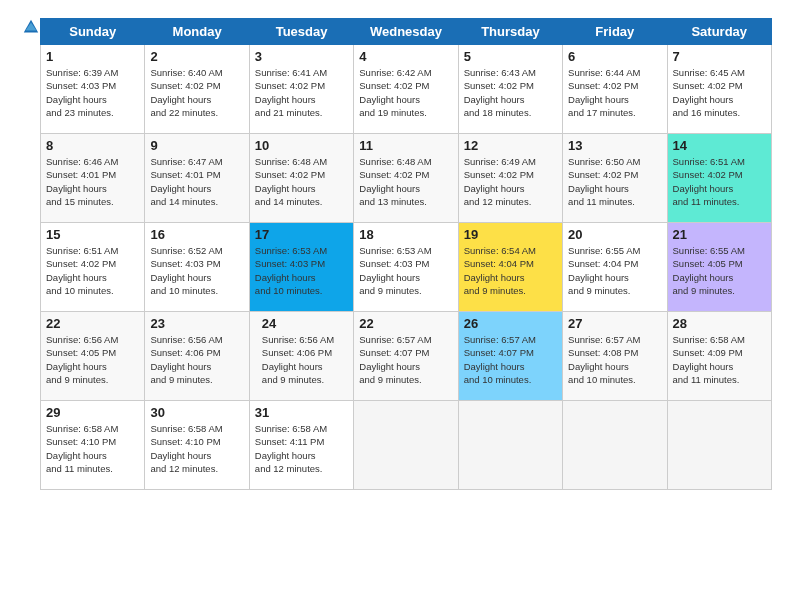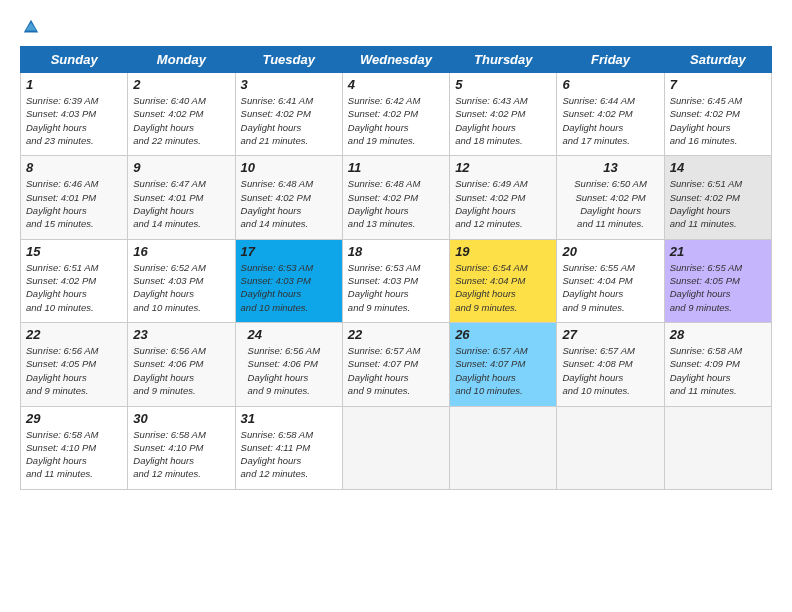--- a/index.html
+++ b/index.html
@@ -8,22 +8,20 @@
       height: 612px;
       font-family: Arial, sans-serif;
       background: #fff;
       overflow: hidden;
     }
     .page {
       width: 792px;
       height: 500px;
       padding: 18px 20px 10px 20px;
       display: flex;
-      flex-direction: column;
-      font-style: italic;
     }
     .header {
       display: flex;
       justify-content: space-between;
       align-items: flex-start;
       margin-bottom: 10px;
     }
     .logo {
       display: flex;
       flex-direction: column;
@@ -232,30 +230,30 @@
       </td>
           <td style="background: rgb(248, 248, 248); margin-left: 44px;">
         <span class="day-num">12</span>
         <div class="day-info">
           Sunrise: 6:49 AM<br>
           Sunset: 4:02 PM<br>
           Daylight hours<br>
           and 12 minutes.
         </div>
       </td>
-          <td style="background: rgb(248, 248, 248); text-align: center;">
+          <td style="background: rgb(248, 248, 248);">
         <span class="day-num">13</span>
         <div class="day-info">
           Sunrise: 6:50 AM<br>
           Sunset: 4:02 PM<br>
           Daylight hours<br>
           and 11 minutes.
         </div>
       </td>
-          <td style="background: #e5e5e5; margin-left: 27px;">
+          <td style="background: #5eead4; margin-left: 27px;">
         <span class="day-num">14</span>
         <div class="day-info">
           Sunrise: 6:51 AM<br>
           Sunset: 4:02 PM<br>
           Daylight hours<br>
           and 11 minutes.
         </div>
       </td>
         </tr>
         <tr>

